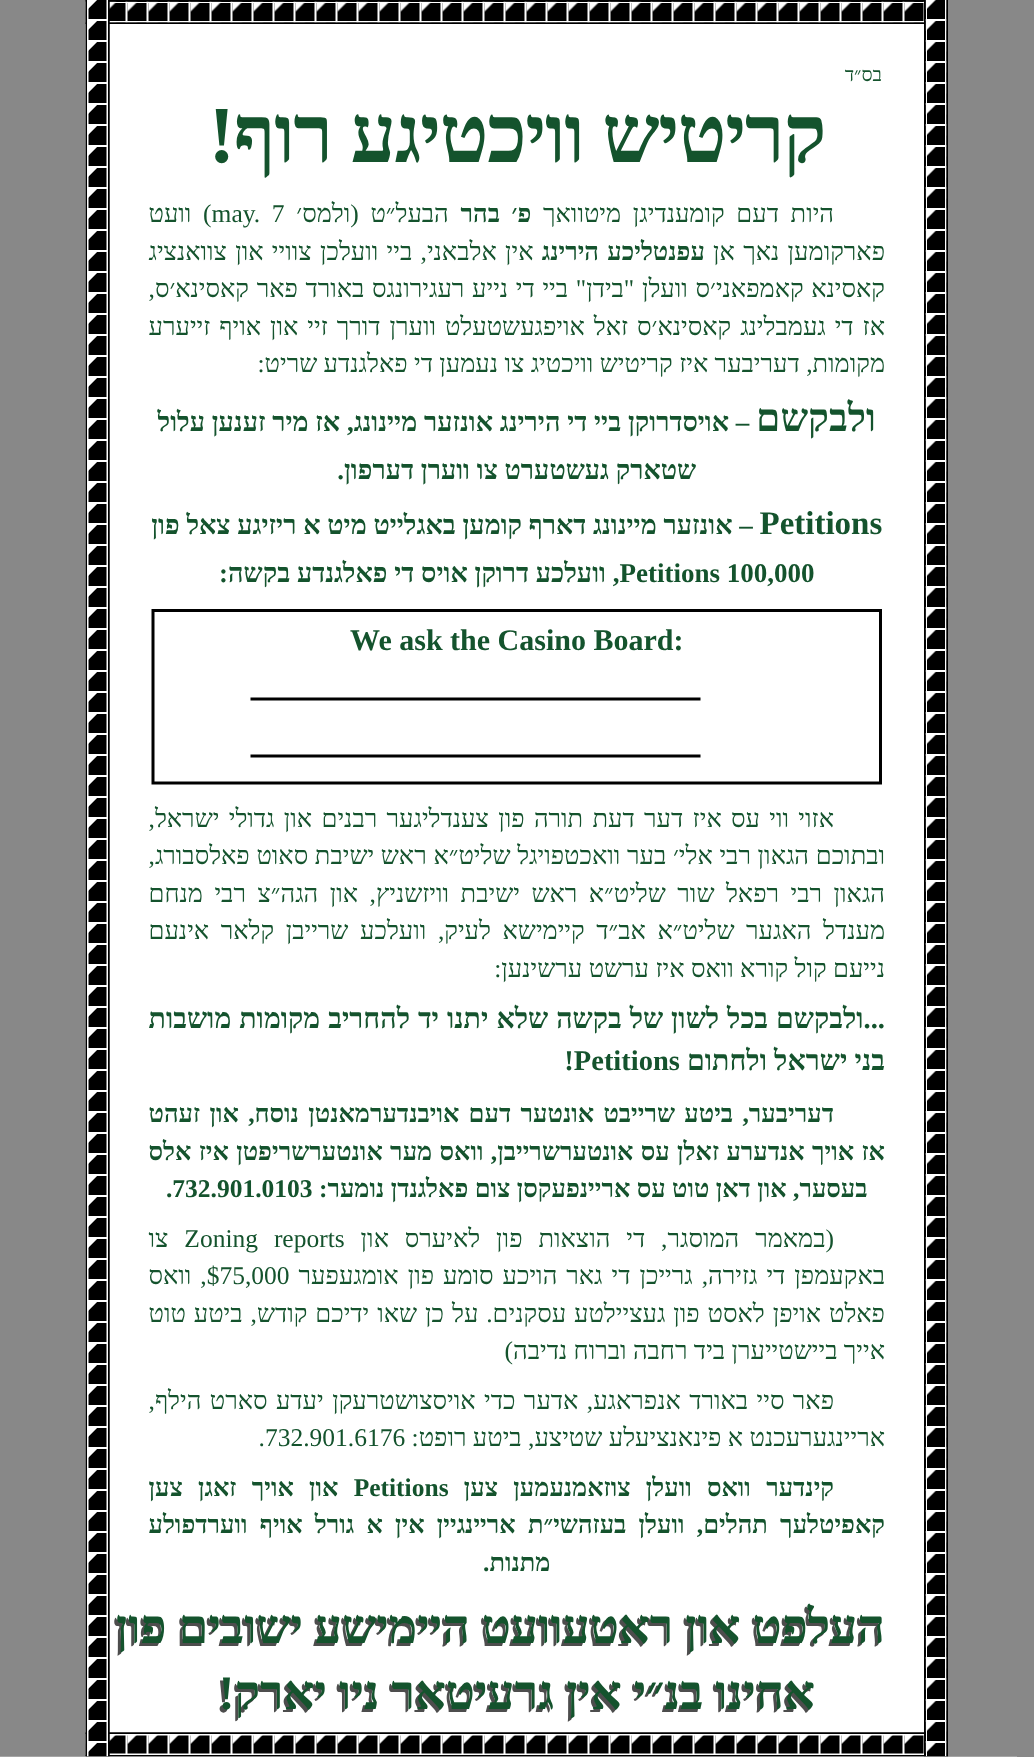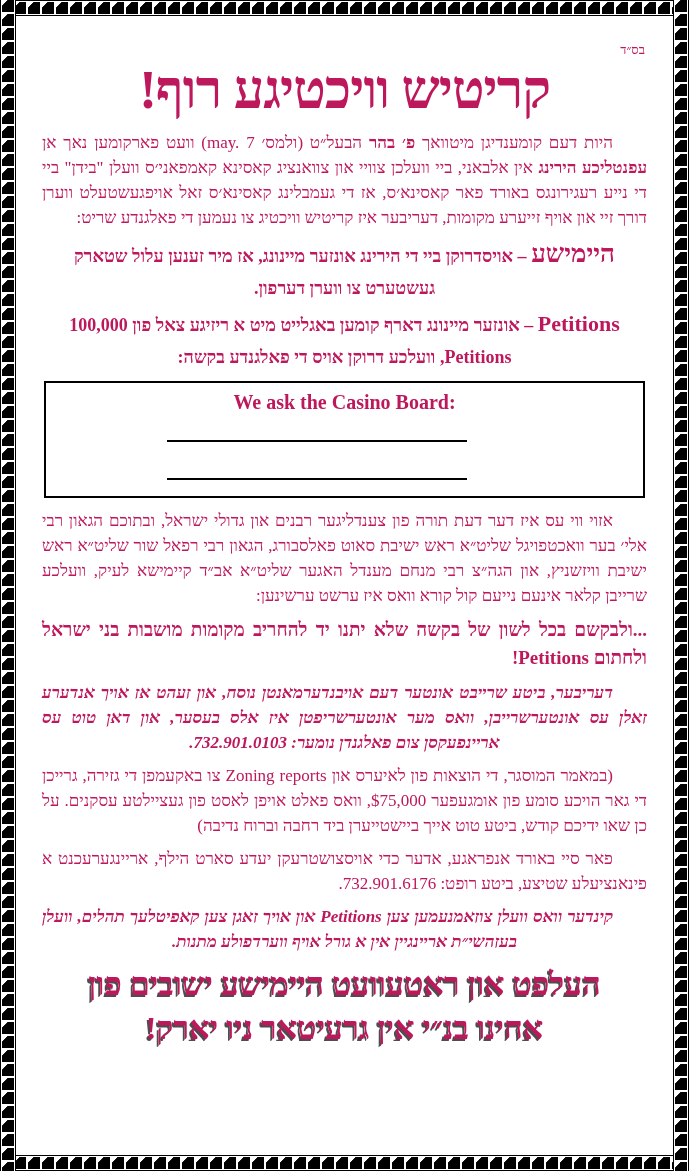--- a/index.html
+++ b/index.html
@@ -1,18 +1,18 @@
 <!DOCTYPE html>
 <html lang="yi"><head>
 <meta charset="utf-8">
 <style>
   html,body { margin:0; padding:0; background:#888; }
   .poster {
-    position:relative; width:689px; height:1171px; margin:0 auto;
-    background:#fff; color:#be185d;
+    position:relative; width:575px; height:1171px; margin:0 auto;
+    background:#fff; color:#14532d;
     font-family:"Liberation Serif","DejaVu Serif","DejaVu Sans",serif;
     overflow:hidden;
   }
   
   .frame { position:absolute; background-color:#000; box-sizing:border-box; z-index:3; }
   .frame.h {
     left:0; right:0; height:16px;
     border-top:1px solid #000; border-bottom:1px solid #000;
     background-image:
       linear-gradient(135deg,#fff 0 4.5px, rgba(255,255,255,0) 5px),
@@ -38,21 +38,21 @@
   }
   .bsd { text-align:right; font-size:13px; margin:18px 2px 0 0; }
   .title {
     text-align:center; font-size:54px; font-weight:bold; line-height:1.12;
     margin:2px 0 10px; white-space:nowrap; letter-spacing:-1px;
   }
   p { margin:0 0 8px; }
   p.body   { font-size:17px; line-height:25px; text-align:justify; }
   p.indent { text-indent:34px; }
   p.bold   { font-weight:bold; }
-  p.last-center { text-align-last:center;font-style:italic; }
+  p.last-center { text-align-last:center; }
   p.section{
     font-weight:bold; font-size:18px; line-height:32px;
     text-align:center; margin:0 0 4px;
   }
   .sec-head { font-size:26px; }
   .sec-head-latin { font-size:22px; }
   p.quote  { font-weight:bold; font-size:19px; line-height:28px; text-align:justify; margin:2px 0 8px; }
 
   
   .box {
@@ -82,21 +82,21 @@
   <div class="frame h bottom"></div>
   <div class="frame v left"></div>
   <div class="frame v right"></div>
 
   <div class="content">
     <div class="bsd">בס״ד</div>
     <h1 class="title" dir="rtl">קריטיש וויכטיגע רוף!</h1>
 
     <div>
         <p class="body indent" dir="rtl"><span>היות דעם קומענדיגן מיטוואך </span><b>פ׳ בהר</b><span> הבעל״ט (ולמס׳ may. 7) וועט פארקומען נאך אן </span><b>עפנטליכע הירינג</b><span> אין אלבאני, ביי וועלכן צוויי און צוואנציג קאסינא קאמפאני׳ס וועלן "בידן" ביי די נייע רעגירונגס באורד פאר קאסינא׳ס, אז די געמבלינג קאסינא׳ס זאל אויפגעשטעלט ווערן דורך זיי און אויף זייערע מקומות, דעריבער איז קריטיש וויכטיג צו נעמען די פאלגנדע שריט:</span></p>
-        <p class="section" dir="rtl"><span class="sec-head">היימישע</span><span> – אויסדרוקן ביי די הירינג אונזער מיינונג, אז מיר זענען עלול שטארק געשטערט צו ווערן דערפון.</span></p>
+        <p class="section" dir="rtl"><span class="sec-head">ולבקשם</span><span> – אויסדרוקן ביי די הירינג אונזער מיינונג, אז מיר זענען עלול שטארק געשטערט צו ווערן דערפון.</span></p>
         <p class="section" dir="rtl"><span class="sec-head-latin">Petitions</span><span> – אונזער מיינונג דארף קומען באגלייט מיט א ריזיגע צאל פון 100,000 Petitions, וועלכע דרוקן אויס די פאלגנדע בקשה:</span></p>
       </div>
 
     <div class="box">
       <div class="box-heading">We ask the Casino Board:</div>
       <div class="sig-line first"></div>
       <div class="sig-line"></div>
     </div>
 
     <div>

